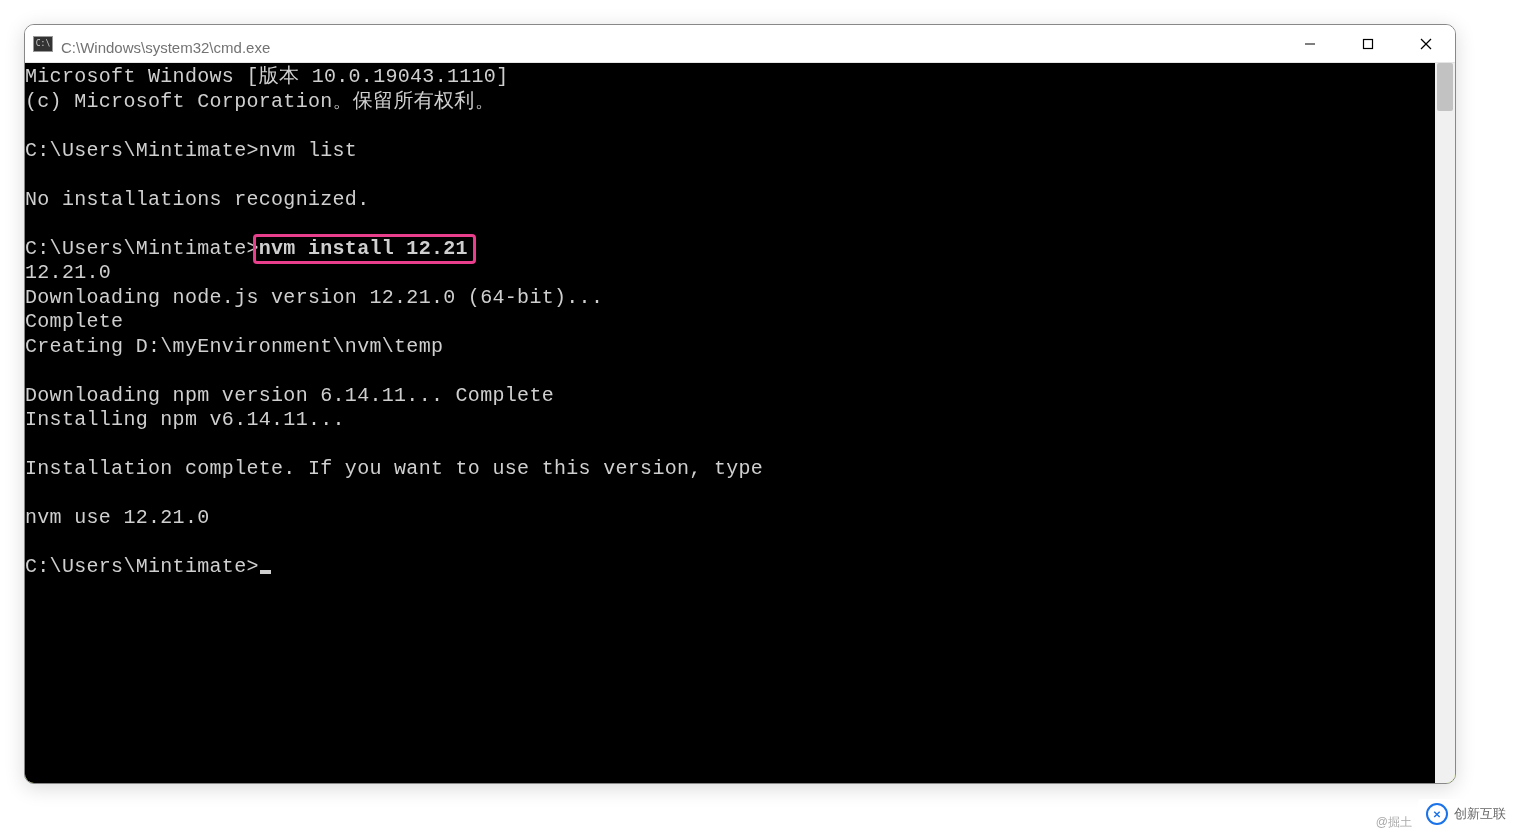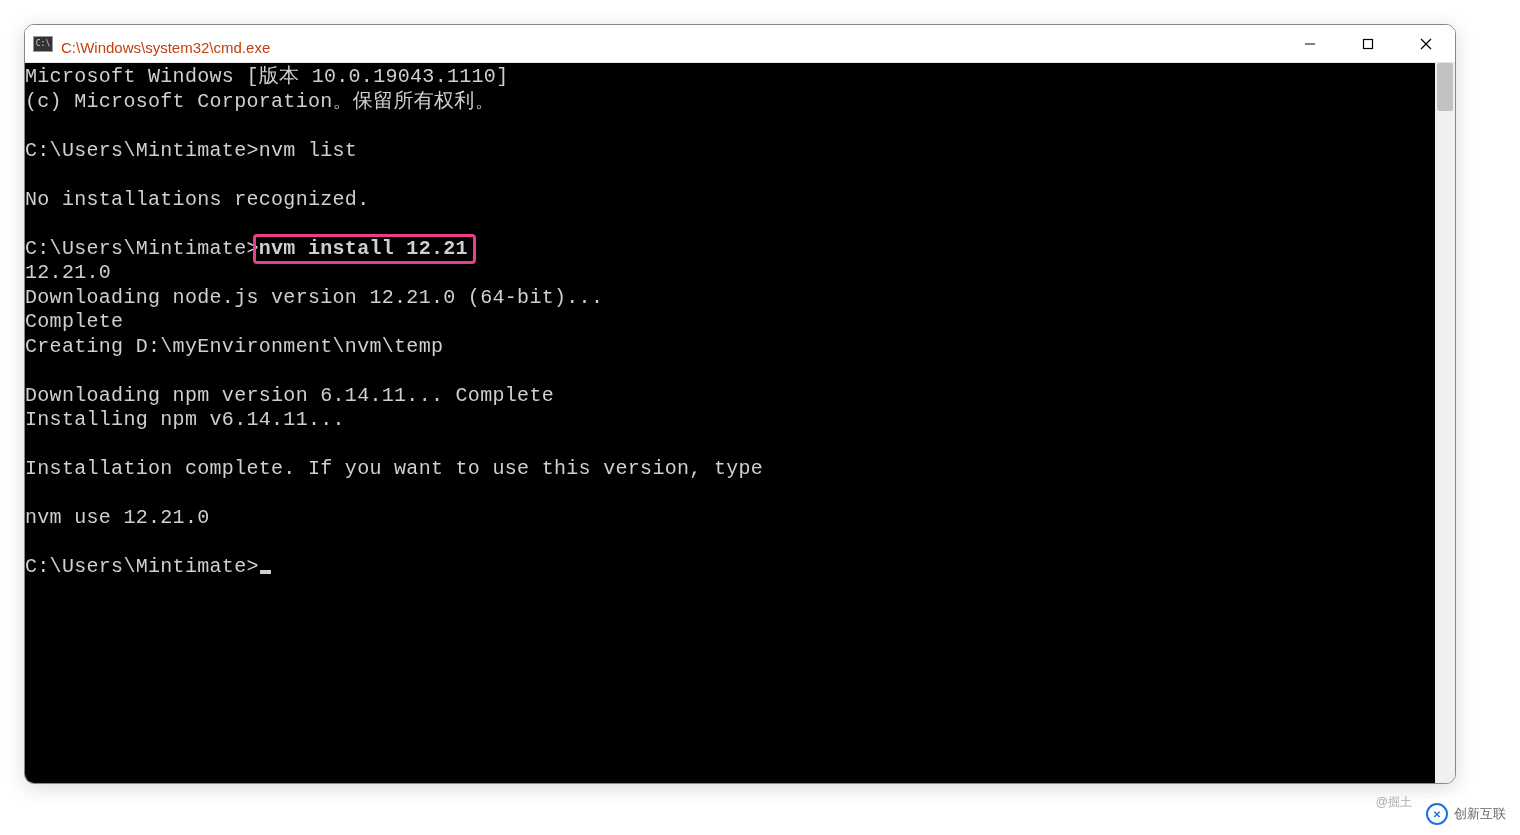--- a/index.html
+++ b/index.html
@@ -43,21 +43,21 @@
       display: flex;
       align-items: center;
       justify-content: center;
       font-size: 8px;
       color: #ccc;
       font-family: monospace;
     }
     .title-text {
       flex: 1;
       font-size: 15px;
-      color: #c2410c;
+      color: #737373;
       margin-top: 8px;
     }
     .win-controls { display: flex; height: 100%; }
     .win-btn {
       width: 58px;
       height: 100%;
       display: flex;
       align-items: center;
       justify-content: center;
       cursor: pointer;
@@ -132,21 +132,21 @@
     .wm-logo {
       width: 22px; height: 22px;
       border: 2px solid #1a73e8;
       border-radius: 50%;
       display: flex; align-items: center; justify-content: center;
       font-size: 10px; color: #1a73e8; font-weight: bold;
     }
     .pre-watermark {
       position: absolute;
       right: 108px;
-      bottom: 24px;
+      bottom: 4px;
       font-size: 12px;
       color: #aaa;
     }
   </style>
 </head>
 <body>
 
 <div class="window">
   <div class="titlebar">
     <div class="app-icon">C:\</div>

